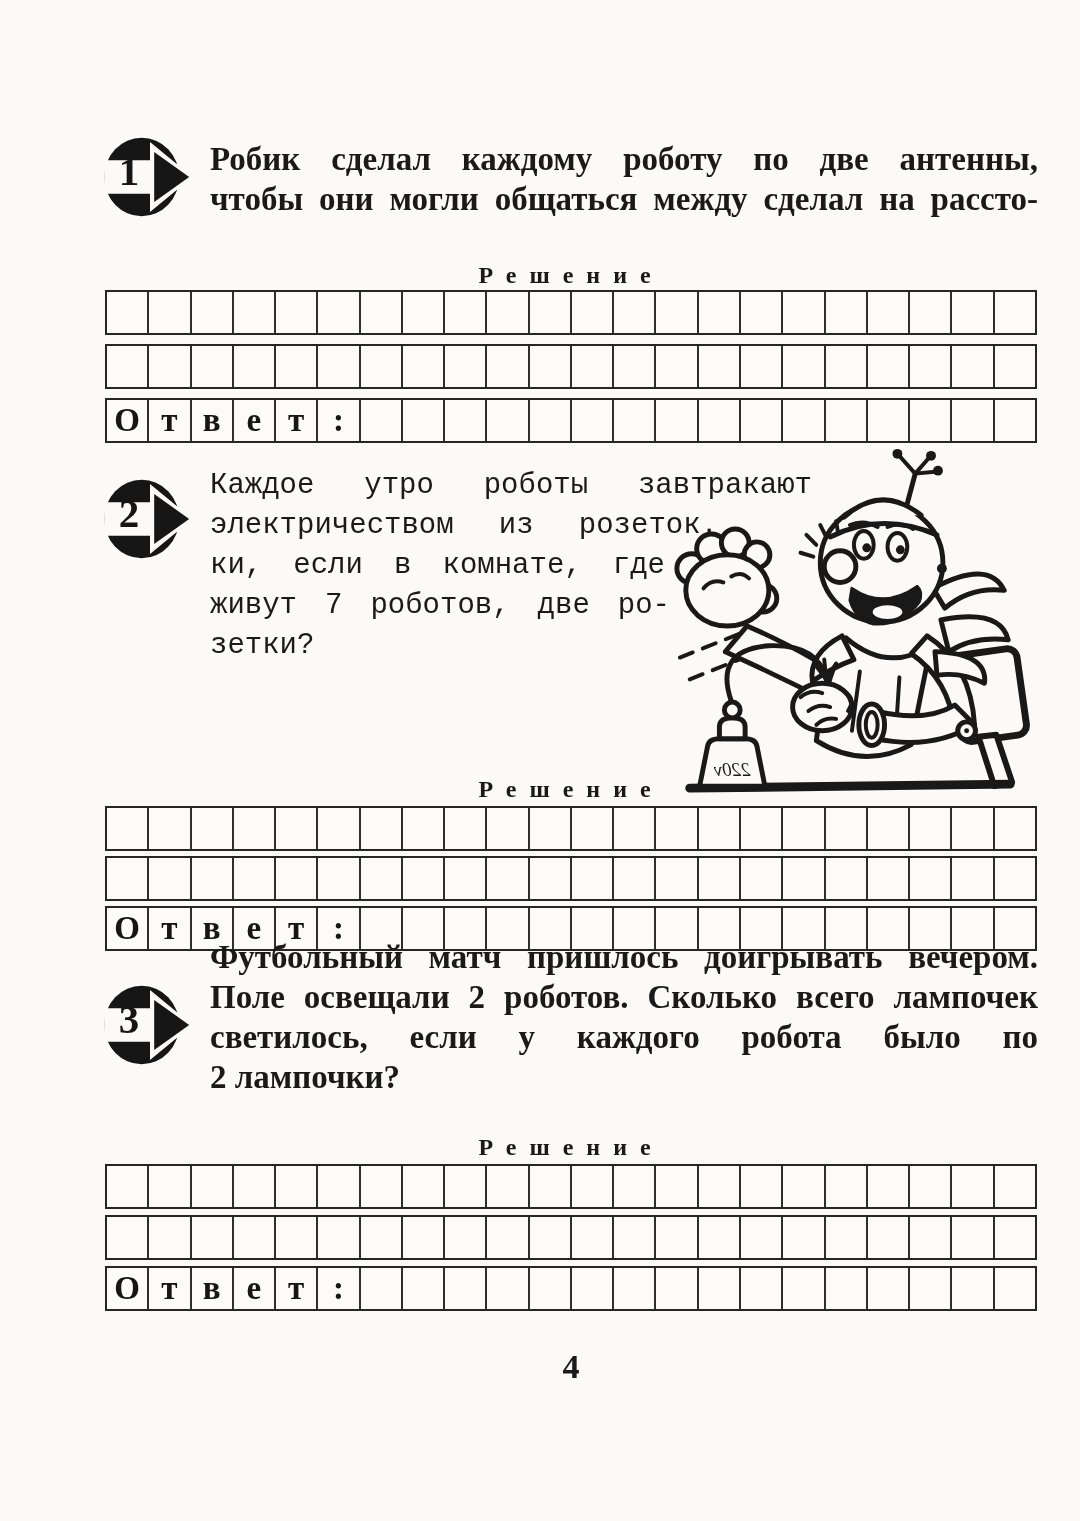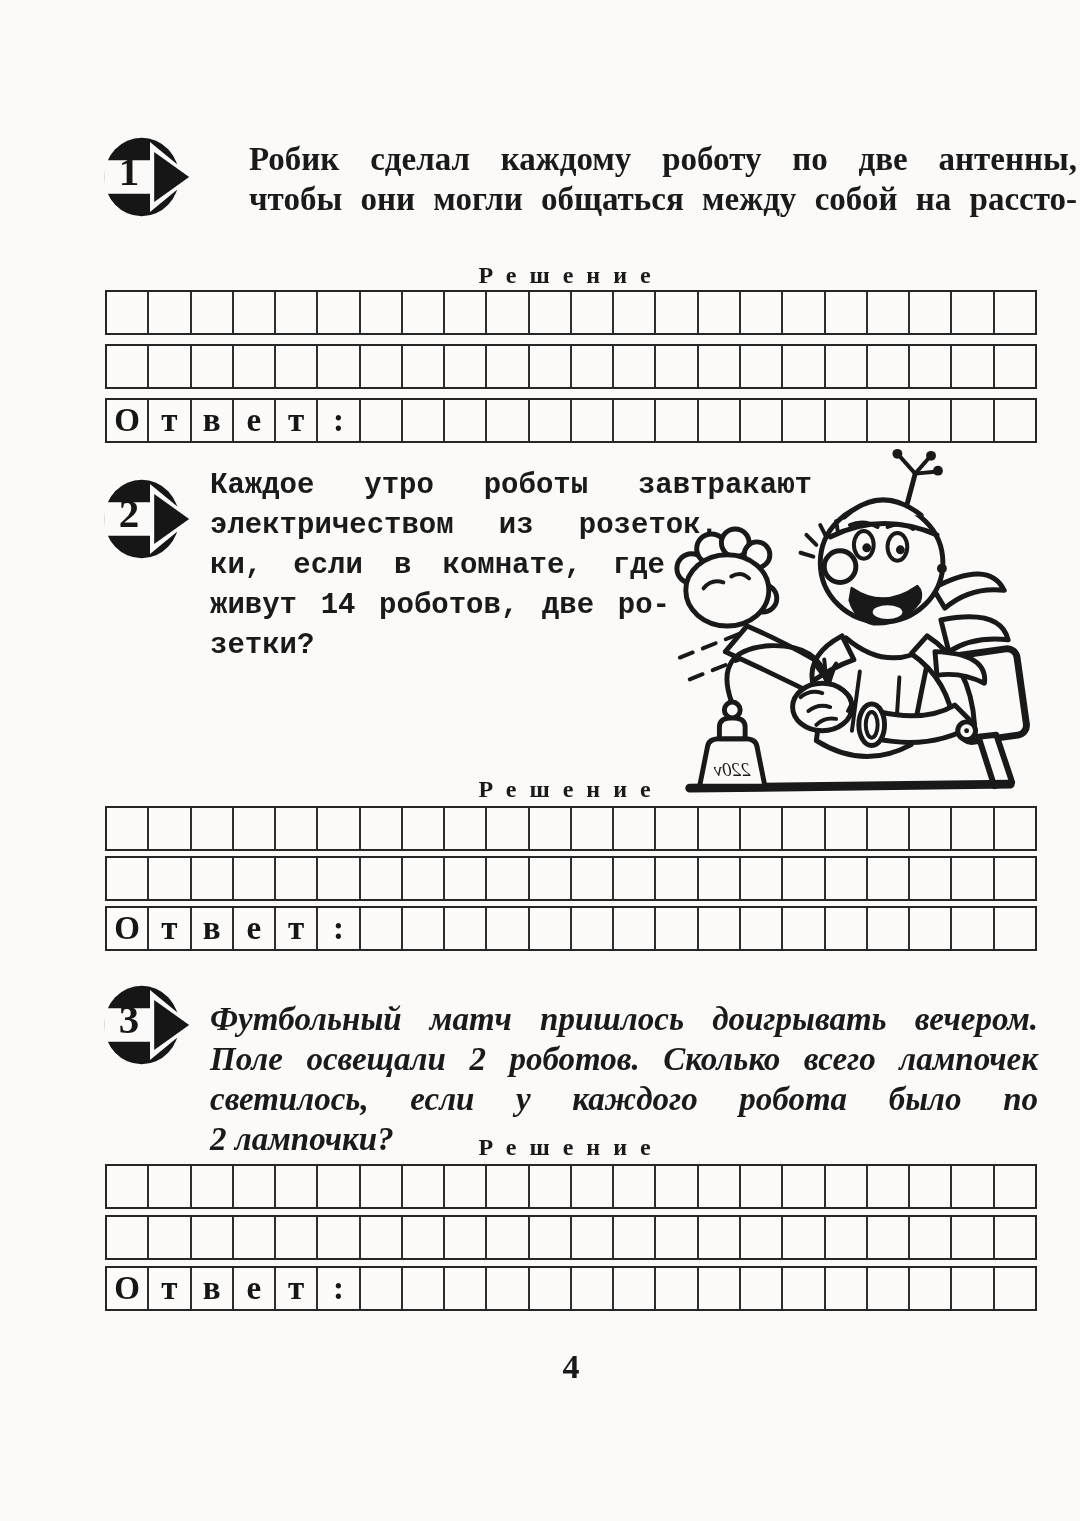--- a/index.html
+++ b/index.html
@@ -19,27 +19,27 @@
     position:absolute;left:0;top:13px;width:52px;height:42px;
     text-align:center;font-weight:bold;font-size:41px;line-height:42px;
     font-family:"Liberation Serif",serif;color:#161616;
   }
   
   .prob-text{position:absolute;left:210px;}
   .prob-text .line{
     text-align:justify;
     text-align-last:justify;
   }
-  .p1{top:139px;width:828px;font-size:33px;line-height:40px;font-weight:bold;margin-left:39px;}
-  .p3{top:999px;width:828px;font-size:33px;line-height:40px;font-weight:bold;font-style:italic;}
+  .p1{top:139px;width:828px;font-size:33px;line-height:40px;font-weight:bold;}
+  .p3{top:937px;width:828px;font-size:33px;line-height:40px;font-weight:bold;}
   .p3 .line:last-child{text-align-last:left;}
   .p2{
     top:466px;width:620px;
     font-family:"Liberation Mono","DejaVu Sans Mono",monospace;
-    font-size:29px;line-height:40px;font-weight:bold;
+    font-size:29px;line-height:40px;font-weight:normal;
   }
   .p2 .line{white-space:nowrap;}
   .p2 .line:nth-child(1){width:602px;}
   .p2 .line:nth-child(2){width:508px;}
   .p2 .line:nth-child(3){width:455px;}
   .p2 .line:nth-child(4){width:460px;}
   .p2 .line:nth-child(5){width:448px;}
   .p2 .line:nth-child(6){width:455px;}
   .p2 .line:nth-child(7){width:auto;text-align-last:left;}
   
@@ -78,21 +78,21 @@
   <div class="badge" style="left:103px;top:137px">
     <svg viewBox="0 0 112 96">
       <ellipse cx="46" cy="48" rx="45" ry="47" fill="#161616"></ellipse>
       <polygon points="1,28 56,28 56,6 107,48 56,90 56,68 1,68" fill="#fbfaf8"></polygon>
       <polygon points="61,18 103,48 61,78" fill="#161616"></polygon>
     </svg>
     <span class="badge-num">1</span>
   </div>
   <div class="prob-text p1">
       <div class="line">Робик сделал каждому роботу по две антенны,</div>
-      <div class="line">чтобы они могли общаться между собой на рассто-</div>
+      <div class="line">чтобы они могли общаться между сделал на рассто-</div>
     </div>
 
   <div class="sol-heading" style="top:256px">Решение</div>
   <div class="grid-row" style="top:290px">
       <span class="cell"></span>
       <span class="cell"></span>
       <span class="cell"></span>
       <span class="cell"></span>
       <span class="cell"></span>
       <span class="cell"></span>
@@ -167,21 +167,21 @@
       <ellipse cx="46" cy="48" rx="45" ry="47" fill="#161616"></ellipse>
       <polygon points="1,28 56,28 56,6 107,48 56,90 56,68 1,68" fill="#fbfaf8"></polygon>
       <polygon points="61,18 103,48 61,78" fill="#161616"></polygon>
     </svg>
     <span class="badge-num">2</span>
   </div>
   <div class="prob-text p2">
       <div class="line">Каждое утро роботы завтракают</div>
       <div class="line">электричеством из розеток.</div>
       <div class="line">ки, если в комнате, где</div>
-      <div class="line">живут 14 роботов, две ро-</div>
+      <div class="line">живут 7 роботов, две ро-</div>
       <div class="line">зетки?</div>
     </div>
 
   <div class="robot">
     <svg viewBox="0 0 390 360" fill="none" stroke="#191919" stroke-width="5" stroke-linecap="round" stroke-linejoin="round">
 
       <g>
         <rect x="308" y="212" width="66" height="88" rx="10" fill="#fbfaf8" stroke-width="7" transform="rotate(-8 341 256)"></rect>
         <polygon points="330,298 348,296 364,344 346,348" fill="#fbfaf8" stroke-width="6"></polygon>
       </g>

